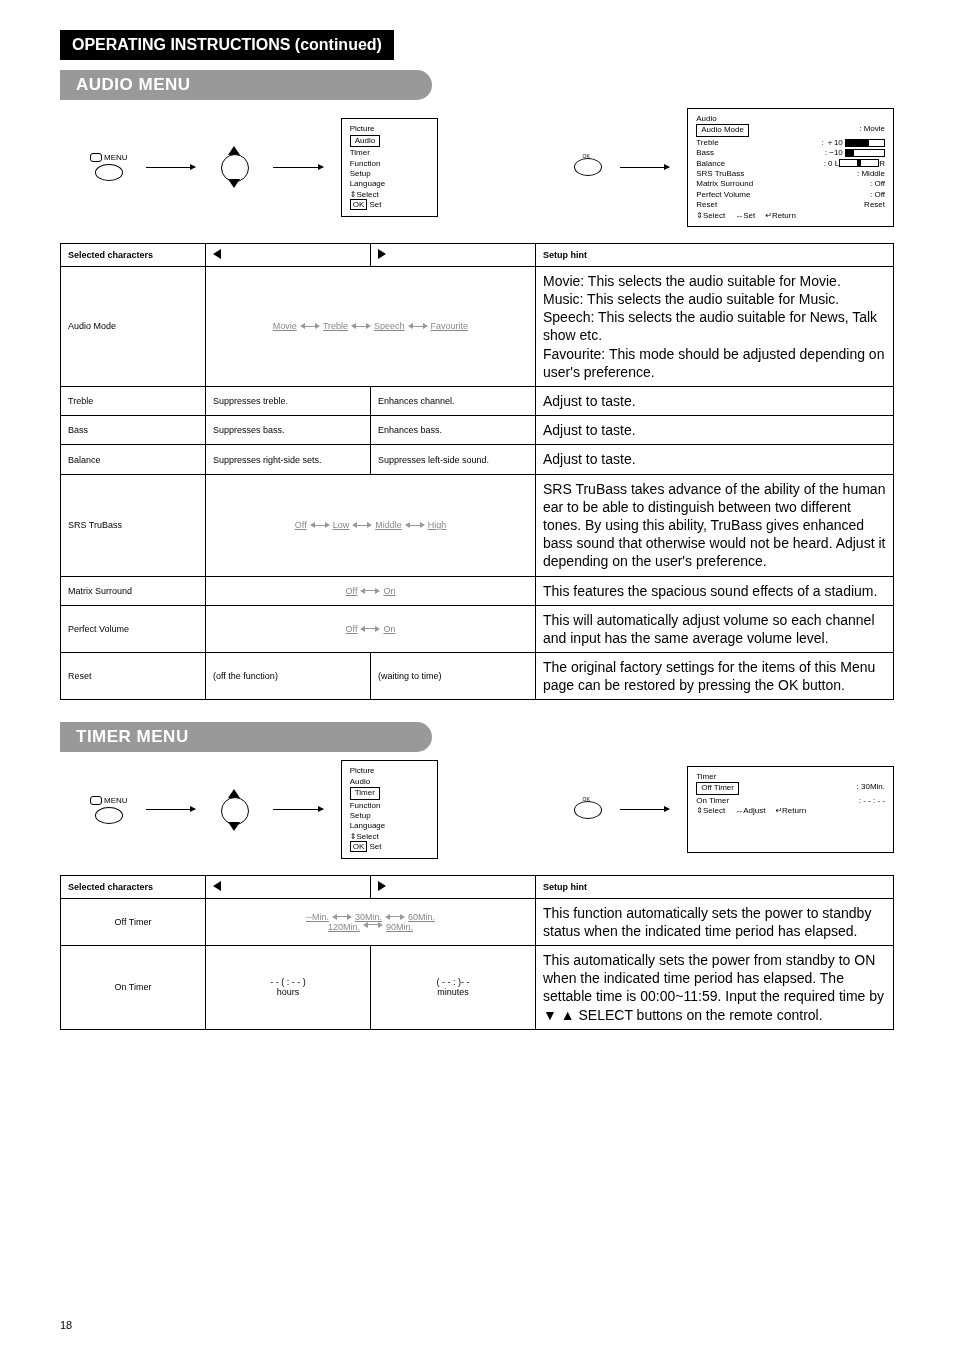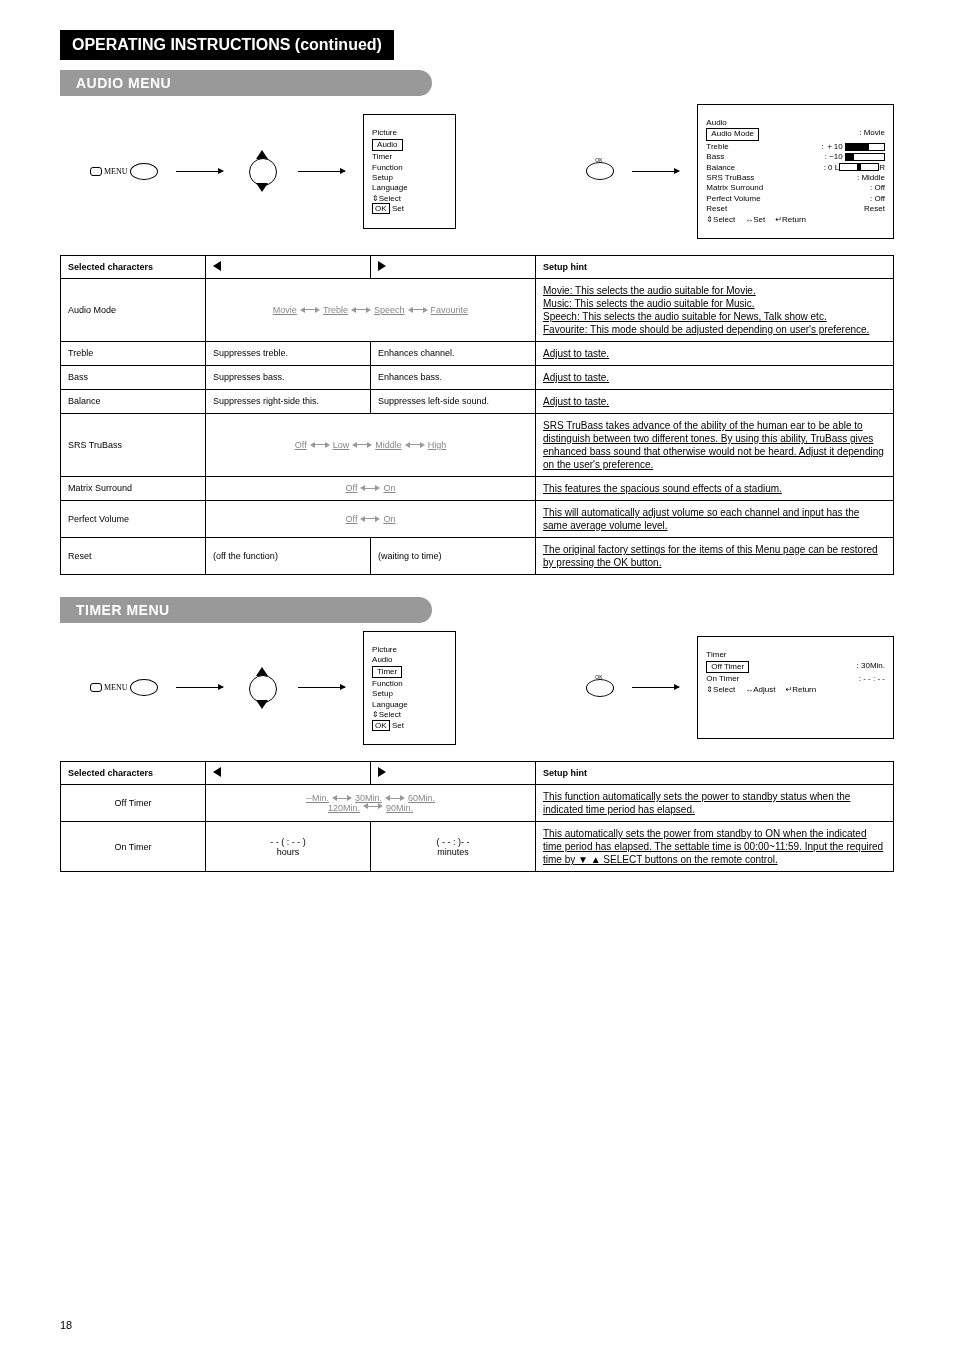--- a/index.html
+++ b/index.html
@@ -18,39 +18,38 @@
     font-weight: bold;
     font-size: 16px;
     padding: 6px 12px;
     display: inline-block;
     margin-bottom: 10px;
   }
   .tab-title {
     background: #999;
     color: #fff;
     font-weight: bold;
-    font-size: 14px;
+    font-size: 17px;
     padding: 5px 16px;
     width: 340px;
     border-radius: 0 20px 20px 0;
     margin-bottom: 0;
     letter-spacing: 0.5px;
   }
   .flow-row {
     display: flex;
     align-items: center;
     gap: 18px;
     margin: 8px 0 16px 30px;
   }
   .menu-btn {
     display: inline-flex;
-    flex-direction: row;
+    flex-direction: column;
     align-items: center;
     gap: 2px;
-    font-family: Liberation Serif, serif;
   }
   .menu-btn .oval {
     width: 26px; height: 15px;
     border: 1px solid #000; border-radius: 50%;
   }
   .menu-btn .label { font-size: 8px; display:flex; align-items:center; gap:2px;}
   .menu-btn .label .dot { width:10px; height:7px; border:1px solid #000; border-radius:3px; display:inline-block;}
   .arrow-right {
     width: 50px; height: 1px; background: #000; position: relative;
   }
@@ -60,21 +59,21 @@
   }
   .nav-diamond {
     width: 42px; height: 42px; position: relative;
   }
   .nav-diamond .tri { position:absolute; width:0;height:0;}
   .nav-diamond .up { left:15px; top:0; border-left:6px solid transparent; border-right:6px solid transparent; border-bottom:9px solid #000;}
   .nav-diamond .down{ left:15px; bottom:0; border-left:6px solid transparent; border-right:6px solid transparent; border-top:9px solid #000;}
   .nav-diamond .circle{position:absolute; left:8px; top:8px; width:26px; height:26px; border:1px solid #000; border-radius:50%; background:#fff;}
   .panel-box {
     border: 1px solid #000;
-    padding: 13px 8px;
+    padding: 5px 8px;
     font-size: 8px;
     line-height: 1.3;
     background:#fff;
   }
   .panel-box .sel { border:1px solid #000; padding:0 4px; display:inline-block; margin-bottom:1px; font-size:8px;}
   .ok-btn {
     display:inline-flex; flex-direction:column; align-items:center;
   }
   .ok-btn .o { width:26px; height:16px; border:1px solid #000; border-radius:50%; position:relative;}
   .ok-btn .o:after{content:"OK"; font-size:5px; position:absolute; top:-6px; left:8px;}
@@ -95,21 +94,21 @@
   .arrow-lr { display:inline-flex; align-items:center; color:#999;}
   .arrow-lr .l,.arrow-lr .r{width:0;height:0;}
   .arrow-lr .l{border-right:5px solid #999;border-top:3px solid transparent;border-bottom:3px solid transparent;}
   .arrow-lr .r{border-left:5px solid #999;border-top:3px solid transparent;border-bottom:3px solid transparent;}
   .arrow-lr .line{width:10px;height:1px;background:#999;}
   .gray { color:#888;text-decoration:underline; }
   .bar { display:inline-block; width:38px; height:6px; border:1px solid #000; position:relative; vertical-align:middle;}
   .bar .fill{position:absolute; top:0; bottom:0; background:#000;}
   .page-num { position:absolute; bottom:20px; left:60px; font-size:11px;}
   .center-cell { text-align:center !important; }
-  .hint { font-size:10px; line-height:1.3;text-decoration:underline;}
+  .hint { font-size:14px; line-height:1.3;}
 </style>
 </head>
 <body>
 
 
 
 <div class="section-title">OPERATING INSTRUCTIONS (continued)</div>
 
 <div class="tab-title">AUDIO MENU</div>
 
@@ -231,21 +230,21 @@
         <td class="hint">Adjust to taste.</td>
       </tr>
       <tr>
         <td>Bass</td>
         <td>Suppresses bass.</td>
         <td>Enhances bass.</td>
         <td class="hint">Adjust to taste.</td>
       </tr>
       <tr>
         <td>Balance</td>
-        <td>Suppresses right-side this.</td>
+        <td>Suppresses right-side sets.</td>
         <td>Suppresses left-side sound.</td>
         <td class="hint">Adjust to taste.</td>
       </tr>
       <tr>
         <td>SRS TruBass</td>
         <td colspan="2" class="center-cell">
           <div class="gray" style="text-align:center">
             <div><span class="gray" style="display:inline-flex;align-items:center;gap:3px;flex-wrap:wrap;justify-content:center">
                 <span>Off</span>
                 <span class="arrow-lr">

